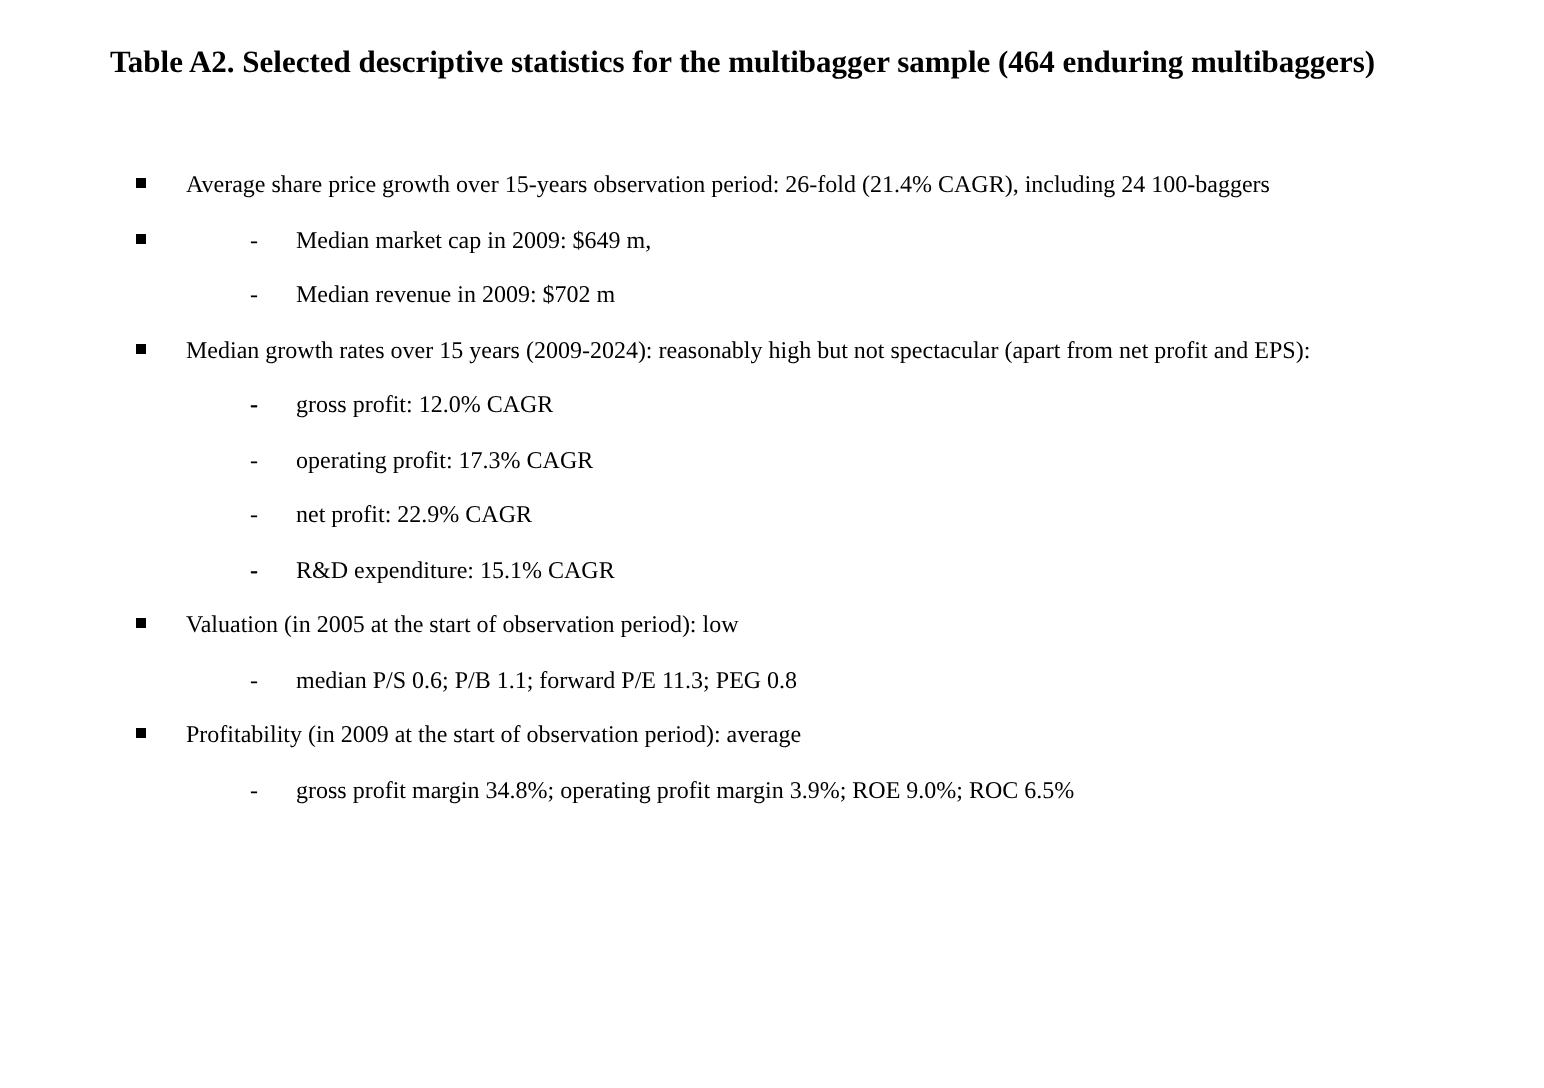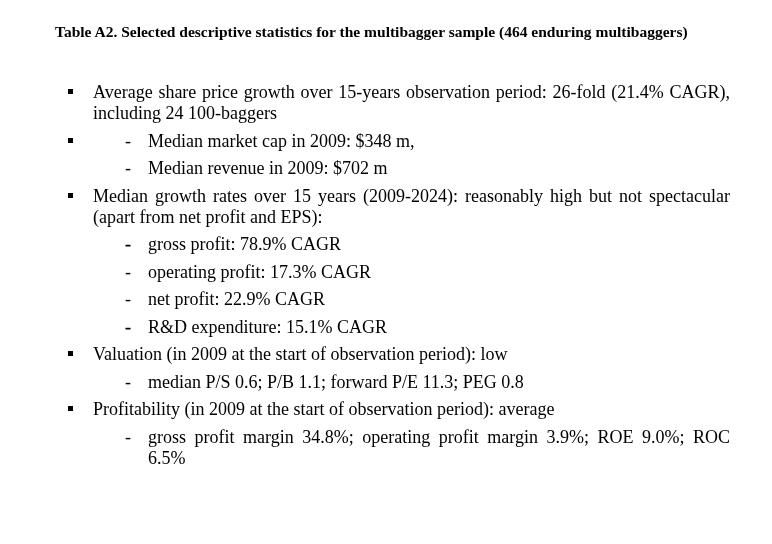--- a/index.html
+++ b/index.html
@@ -27,21 +27,21 @@
     line-height: 20px;
   }
   .list {
     position: absolute;
     top: 82px;
     left: 0;
     right: 0;
   }
   .item {
     position: relative;
-    font-size: 18px;
+    font-size: 12px;
     line-height: 21px;
     text-align: justify;
     margin-bottom: 6.5px;
   }
   .item.l1 { margin-left: 93px;  margin-right: 42px; }
   .item.l2 { margin-left: 148px; margin-right: 42px; }
   .marker { position: absolute; }
   .marker.sq {
     left: -25px;
     top: 7px;
@@ -64,40 +64,40 @@
     <span class="marker sq"></span>
     <span class="text">Average share price growth over 15-years observation period: 26-fold (21.4% CAGR), including 24 100-baggers</span>
   </div>
 
   <div class="item l1">
     <span class="marker sq"></span>
   </div>
 
   <div class="item l2">
     <span class="marker dash">-</span>
-    <span class="text">Median market cap in 2009: $348 m,</span>
+    <span class="text">Median market cap in 2009: $649 m,</span>
   </div>
 
   <div class="item l2">
     <span class="marker dash">-</span>
     <span class="text">Median revenue in 2009: $702 m</span>
   </div>
 
   <div class="item l1">
     <span class="marker sq"></span>
     <span class="text">Median growth rates over 15 years (2009-2024): reasonably high but not spectacular (apart from net profit and EPS):</span>
   </div>
 
   <div class="item l2">
     <span class="marker dash">-</span>
   </div>
 
   <div class="item l2">
     <span class="marker dash">-</span>
-    <span class="text">gross profit: 78.9% CAGR</span>
+    <span class="text">gross profit: 12.0% CAGR</span>
   </div>
 
   <div class="item l2">
     <span class="marker dash">-</span>
     <span class="text">operating profit: 17.3% CAGR</span>
   </div>
 
   <div class="item l2">
     <span class="marker dash">-</span>
     <span class="text">net profit: 22.9% CAGR</span>
@@ -107,21 +107,21 @@
     <span class="marker dash">-</span>
   </div>
 
   <div class="item l2">
     <span class="marker dash">-</span>
     <span class="text">R&amp;D expenditure: 15.1% CAGR</span>
   </div>
 
   <div class="item l1">
     <span class="marker sq"></span>
-    <span class="text">Valuation (in 2009 at the start of observation period): low</span>
+    <span class="text">Valuation (in 2005 at the start of observation period): low</span>
   </div>
 
   <div class="item l2">
     <span class="marker dash">-</span>
     <span class="text">median P/S 0.6; P/B 1.1; forward P/E 11.3; PEG 0.8</span>
   </div>
 
   <div class="item l1">
     <span class="marker sq"></span>
     <span class="text">Profitability (in 2009 at the start of observation period): average</span>

